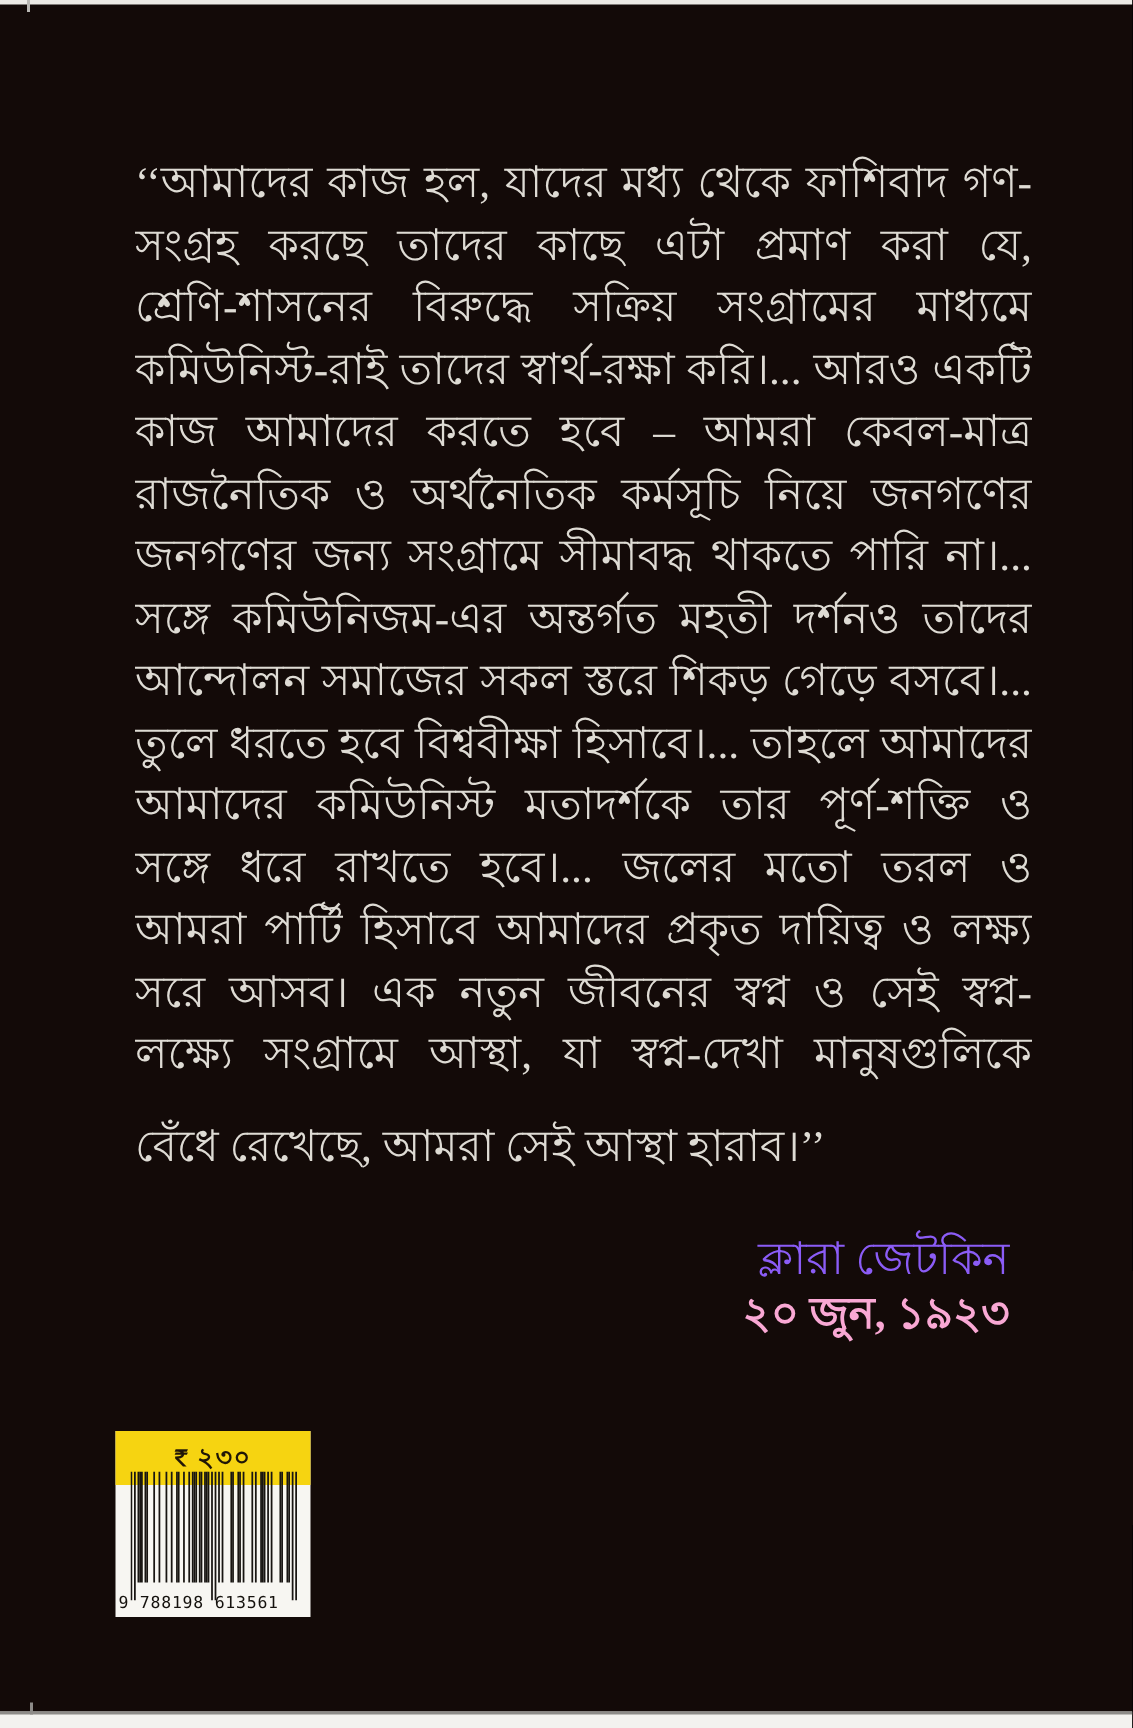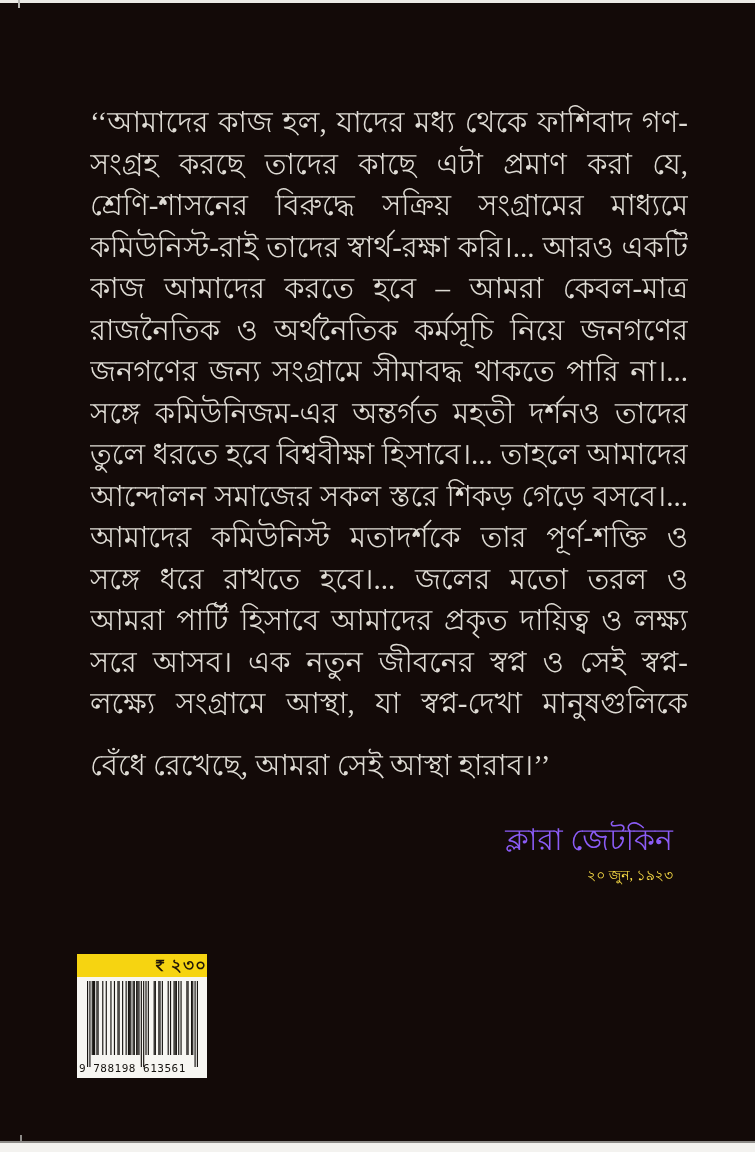--- a/index.html
+++ b/index.html
@@ -26,32 +26,32 @@
     text-align:justify;text-align-last:justify;
     overflow:hidden;white-space:normal;
   }
   .qline.last{text-align-last:left;margin-top:20px;}
   .attribution{
     position:absolute;top:821px;left:90px;width:583px;
     text-align:right;font-size:30px;color:#8b5cf6;line-height:38px;
   }
   .date{
     position:absolute;top:861px;left:90px;width:583px;
-    text-align:right;font-size:14px;color:#fde047;line-height:30px;
+    text-align:right;font-size:29px;color:#f9a8d4;line-height:30px;font-weight:bold;
   }
 
   
   .barcode-box{
     position:absolute;left:77px;top:954px;width:130px;height:124px;
     background:#f7f6f2;
   }
   .price-strip{
-    position:absolute;top:0;left:0;right:0;height:23px;
+    position:absolute;top:0;left:0;right:0;height:36px;
     background:#f6d411;
-    display:flex;align-items:center;justify-content:flex-end;
+    display:flex;align-items:center;justify-content:center;
   }
   .price-text{
     font-size:17px;font-weight:bold;color:#201607;
     font-family:"Liberation Serif", serif;letter-spacing:1px;
   }
   .bars{position:absolute;left:10px;right:9px;top:27px;height:86px;}
   .bars svg{width:100%;height:100%;display:block;}
   .bars rect{fill:#181512;}
   .isbn{
     position:absolute;bottom:3px;left:2px;right:2px;text-align:left;
@@ -77,22 +77,22 @@
 
   <div class="quote-lines" id="quote-lines" style="color: rgb(222, 219, 212);">
       <div class="qline">‘‘আমাদের কাজ হল, যাদের মধ্য থেকে ফাশিবাদ গণ-সমর্থন</div>
       <div class="qline">সংগ্রহ করছে তাদের কাছে এটা প্রমাণ করা যে, বুর্জোয়া</div>
       <div class="qline">শ্রেণি-শাসনের বিরুদ্ধে সক্রিয় সংগ্রামের মাধ্যমে আমরা</div>
       <div class="qline">কমিউনিস্ট-রাই তাদের স্বার্থ-রক্ষা করি।... আরও একটি</div>
       <div class="qline">কাজ আমাদের করতে হবে – আমরা কেবল-মাত্র আমাদের</div>
       <div class="qline">রাজনৈতিক ও অর্থনৈতিক কর্মসূচি নিয়ে জনগণের সঙ্গে এবং</div>
       <div class="qline">জনগণের জন্য সংগ্রামে সীমাবদ্ধ থাকতে পারি না।... একই</div>
       <div class="qline">সঙ্গে কমিউনিজম-এর অন্তর্গত মহতী দর্শনও তাদের সামনে</div>
+      <div class="qline">আন্দোলন সমাজের সকল স্তরে শিকড় গেড়ে বসবে।...</div>
       <div class="qline">তুলে ধরতে হবে বিশ্ববীক্ষা হিসাবে।... তাহলে আমাদের</div>
-      <div class="qline">আন্দোলন সমাজের সকল স্তরে শিকড় গেড়ে বসবে।...</div>
       <div class="qline">আমাদের কমিউনিস্ট মতাদর্শকে তার পূর্ণ-শক্তি ও স্পষ্টতার</div>
       <div class="qline">সঙ্গে ধরে রাখতে হবে।... জলের মতো তরল ও অবয়বহীন</div>
       <div class="qline">আমরা পার্টি হিসাবে আমাদের প্রকৃত দায়িত্ব ও লক্ষ্য থেকে</div>
       <div class="qline">সরে আসব। এক নতুন জীবনের স্বপ্ন ও সেই স্বপ্ন-পূরণের</div>
       <div class="qline">লক্ষ্যে সংগ্রামে আস্থা, যা স্বপ্ন-দেখা মানুষগুলিকে একসঙ্গে</div>
       <div class="qline last">বেঁধে রেখেছে, আমরা সেই আস্থা হারাব।’’</div>
     </div>
 
   <div class="attribution">ক্লারা জেটকিন</div>
   <div class="date">২০ জুন, ১৯২৩</div>

